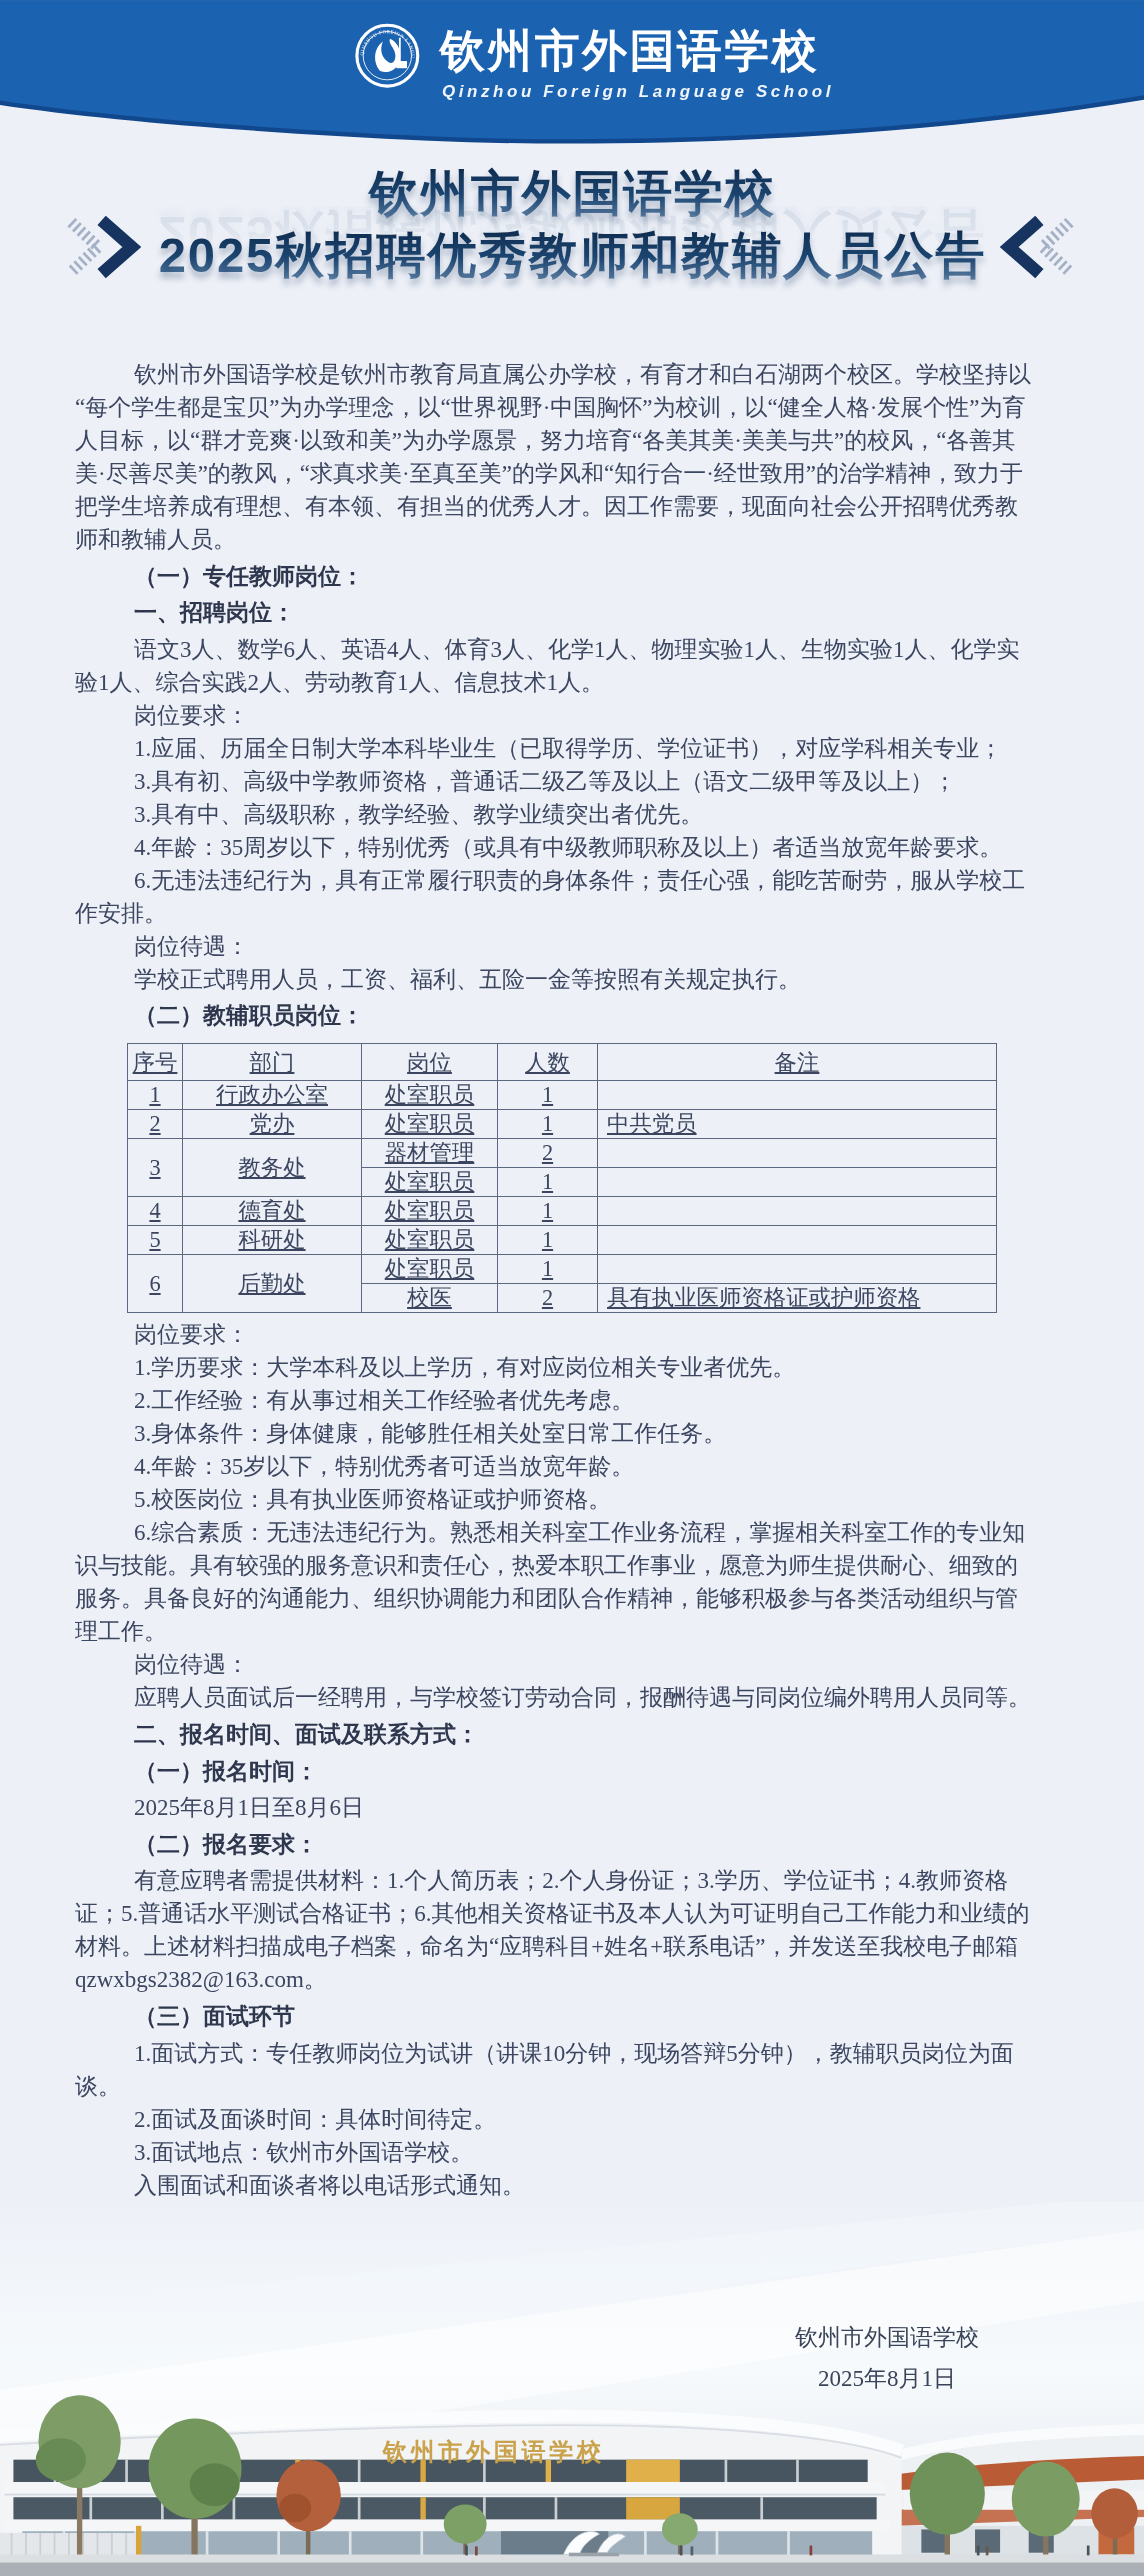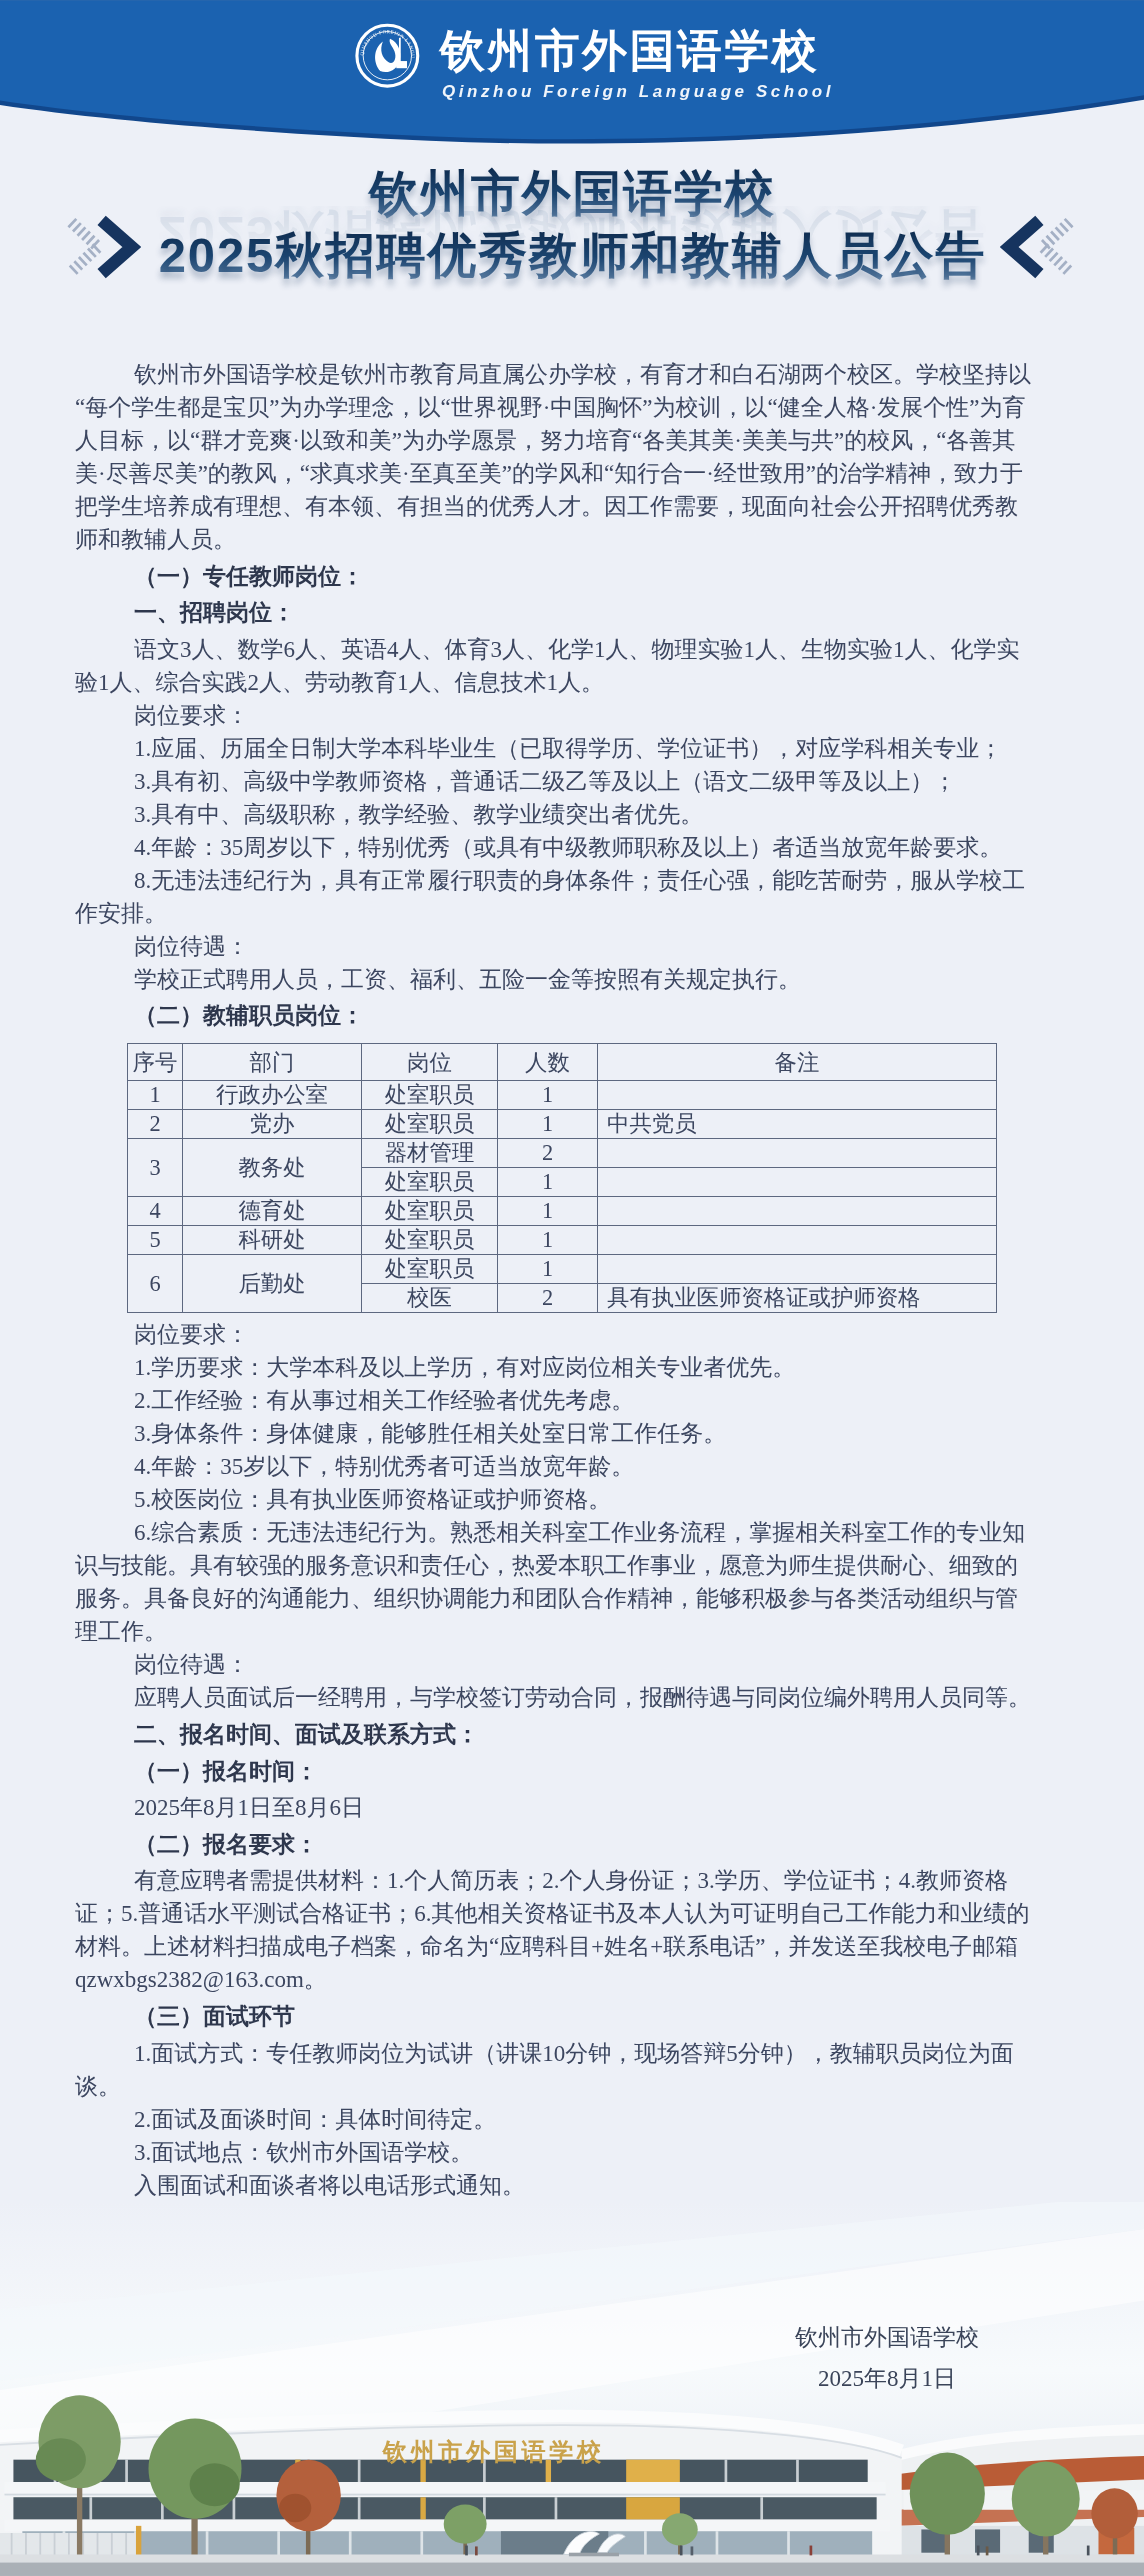--- a/index.html
+++ b/index.html
@@ -22,21 +22,21 @@
   
   .content{position:absolute;top:358px;left:0;width:1094px;padding:0 63px 0 75px;box-sizing:border-box;
         font-size:23px;line-height:33px;}
   .content p{margin:0;text-indent:59px;}
   .content p.h{font-family:"Liberation Sans","DejaVu Sans",sans-serif;font-weight:700;
         color:#2e374d;margin:3.6px 0;}
   
   table.jobs{border-collapse:collapse;margin:10.7px 0 5.4px 52px;table-layout:fixed;width:869px;
         font-size:22.4px;color:#3c4660;}
   table.jobs th,table.jobs td{border:1.8px solid #5d6880;text-align:center;padding:0 3.6px;
-        overflow:hidden;white-space:nowrap;}
+        overflow:hidden;white-space:nowrap;text-decoration:underline;}
   table.jobs th{height:36px;font-weight:normal;}
   table.jobs td{height:28px;line-height:28px;}
   table.jobs td.note{text-align:left;padding-left:9px;margin-top:30px;}
   
   .sign{position:absolute;top:2317px;left:735px;width:304px;text-align:center;
         font-size:23px;line-height:41px;color:#3a4459;z-index:3;}
   
   .photo{position:absolute;top:2202px;left:0;width:1145px;height:374px;z-index:1;}
 </style>
 </head>
@@ -80,21 +80,21 @@
   <main class="content">
     <p class="p">钦州市外国语学校是钦州市教育局直属公办学校，有育才和白石湖两个校区。学校坚持以“每个学生都是宝贝”为办学理念，以“世界视野·中国胸怀”为校训，以“健全人格·发展个性”为育人目标，以“群才竞爽·以致和美”为办学愿景，努力培育“各美其美·美美与共”的校风，“各善其美·尽善尽美”的教风，“求真求美·至真至美”的学风和“知行合一·经世致用”的治学精神，致力于把学生培养成有理想、有本领、有担当的优秀人才。因工作需要，现面向社会公开招聘优秀教师和教辅人员。</p>
     <p class="h">（一）专任教师岗位：</p>
     <p class="h">一、招聘岗位：</p>
     <p class="p">语文3人、数学6人、英语4人、体育3人、化学1人、物理实验1人、生物实验1人、化学实验1人、综合实践2人、劳动教育1人、信息技术1人。</p>
     <p class="p">岗位要求：</p>
     <p class="p">1.应届、历届全日制大学本科毕业生（已取得学历、学位证书），对应学科相关专业；</p>
     <p class="p">3.具有初、高级中学教师资格，普通话二级乙等及以上（语文二级甲等及以上）；</p>
     <p class="p">3.具有中、高级职称，教学经验、教学业绩突出者优先。</p>
     <p class="p">4.年龄：35周岁以下，特别优秀（或具有中级教师职称及以上）者适当放宽年龄要求。</p>
-    <p class="p">8.无违法违纪行为，具有正常履行职责的身体条件；责任心强，能吃苦耐劳，服从学校工作安排。</p>
+    <p class="p">6.无违法违纪行为，具有正常履行职责的身体条件；责任心强，能吃苦耐劳，服从学校工作安排。</p>
     <p class="p">岗位待遇：</p>
     <p class="p">学校正式聘用人员，工资、福利、五险一金等按照有关规定执行。</p>
     <p class="h">（二）教辅职员岗位：</p>
 
     <table class="jobs">
       <colgroup>
           <col style="width:55px">
           <col style="width:179px">
           <col style="width:136px">
           <col style="width:100px">

